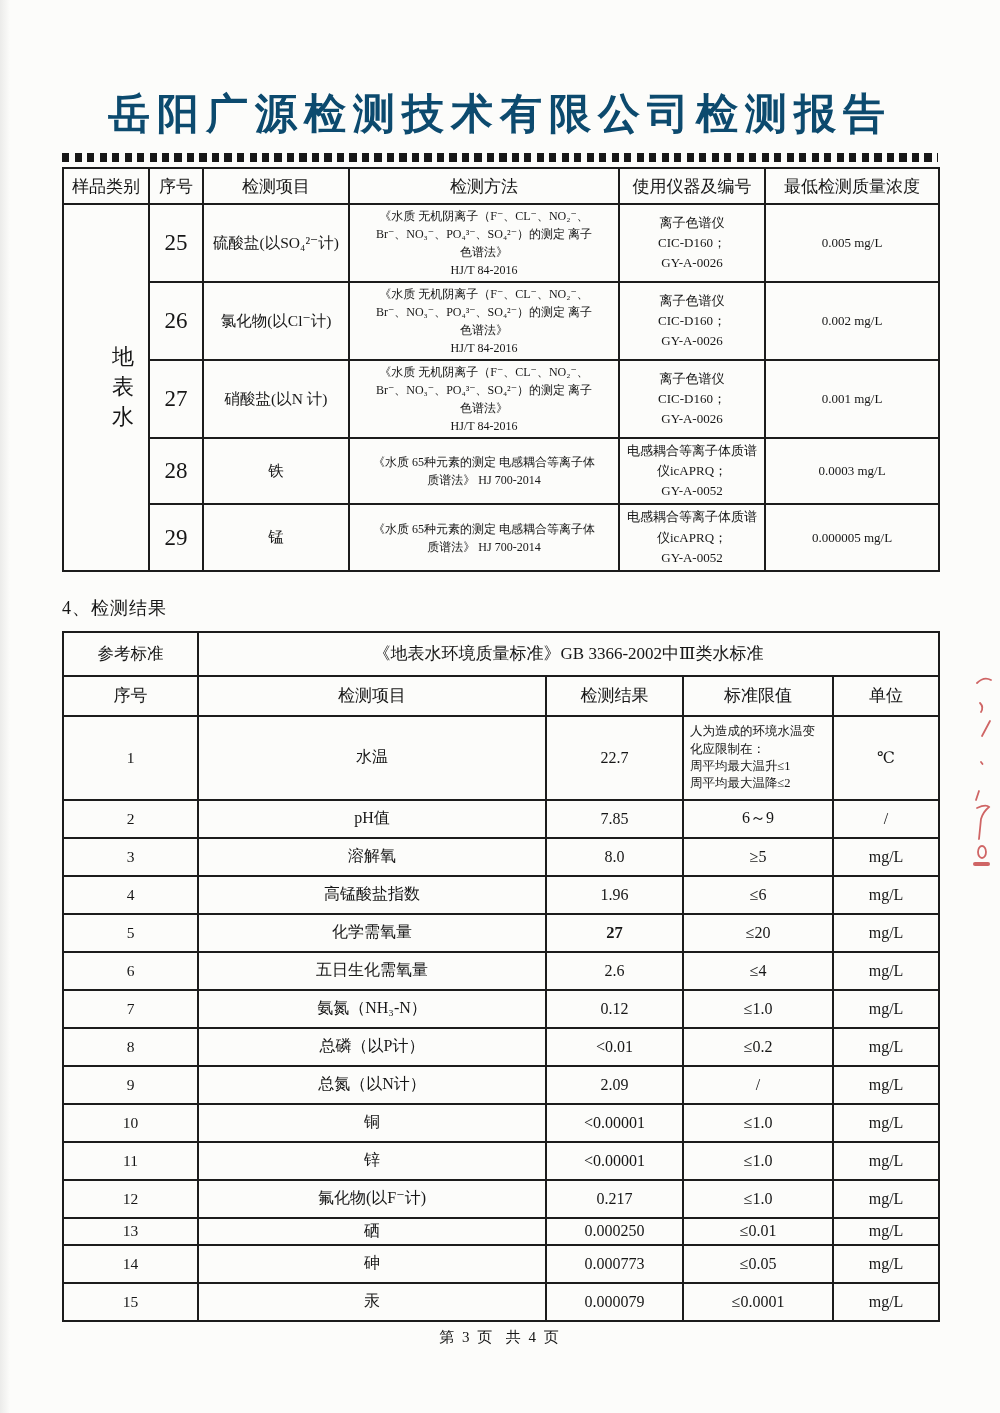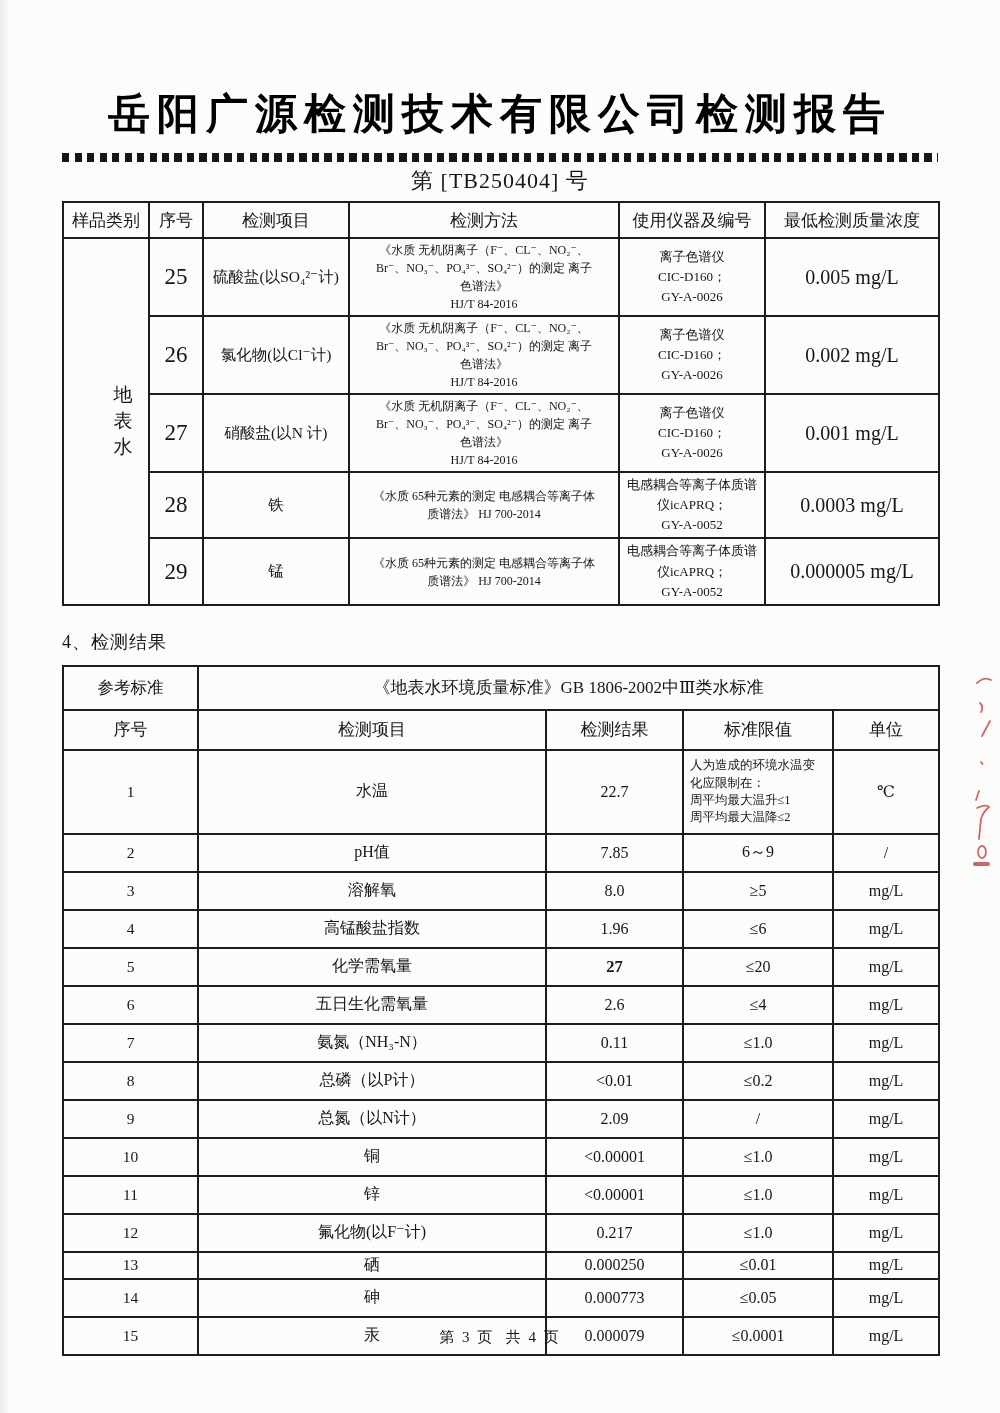--- a/index.html
+++ b/index.html
@@ -20,47 +20,47 @@
   .content{position:absolute;left:62px;top:0;width:876px;}
 
   .report-title{
     margin-top:86px;
     text-align:center;
     font-family:"Liberation Sans","DejaVu Sans",sans-serif;
     font-weight:700;
     font-size:42px;
     letter-spacing:7px;
     white-space:nowrap;
-    color:#000000;
+    color:#0c4a6e;
   }
   .dotted-rule{
     margin-top:11px;
     height:9px;
     background:repeating-linear-gradient(to right,#171717 0 7px,transparent 7px 12.5px);
   }
   .doc-no{
     margin-top:4px;
     text-align:center;
     font-size:22px;
     letter-spacing:1px;
   }
 
   table{border-collapse:collapse;width:876px;table-layout:fixed;margin-top:5px;}
   td,th{
     border:2px solid #1c1c1c;
     text-align:center;vertical-align:middle;
     padding:2px 4px;font-weight:normal;box-sizing:border-box;
   }
   .t1 th{font-size:17px;height:36px;}
-  .t1 .cell-category{font-size:19px;letter-spacing:2px;padding-left:40px;}
+  .t1 .cell-category{font-size:22px;letter-spacing:2px;padding-left:40px;}
   .t1 .cell-no{font-size:23px;}
   .t1 .cell-item{font-size:15.5px;}
   .t1 .cell-method{font-size:12px;line-height:1.5;padding:2px 21px;}
   .t1 .cell-instr{font-size:13px;line-height:1.55;}
-  .t1 .cell-min{font-size:20px;}
+  .t1 .cell-min{font-size:13px;}
 
   .section-title{margin-top:24px;font-size:18px;letter-spacing:1px;}
 
   .t2{margin-top:11px;}
   .t2 th{font-size:17px;}
   .t2 td{font-size:16px;}
   .t2 .ref-row th{font-size:16.5px;}
   .t2 .ref-row td{font-size:17px;}
   .t2 .cell-no2{font-size:15.5px;}
   .t2 .result-bold{font-weight:700;font-size:16.5px;}
@@ -75,21 +75,20 @@
   .red-marks{position:absolute;left:950px;top:645px;width:50px;height:240px;pointer-events:none;}
 </style>
 </head>
 <body>
 
 <div class="page">
   <div class="content">
 
     <div class="report-title">岳阳广源检测技术有限公司检测报告</div>
     <div class="dotted-rule"></div>
-    <div class="doc-no">第 [TB250404] 号</div>
 
     <table class="t1">
       <colgroup>
         <col style="width:86px">
           <col style="width:54px">
           <col style="width:146px">
         <col style="width:270px">
           <col style="width:146px">
           <col style="width:174px">
       </colgroup>
@@ -180,21 +179,21 @@
       <colgroup>
         <col style="width:135px">
           <col style="width:348px">
           <col style="width:137px">
         <col style="width:150px">
           <col style="width:106px">
       </colgroup>
       <thead>
         <tr class="ref-row" style="height:44px">
           <th>参考标准</th>
-          <td colspan="4">《地表水环境质量标准》GB 1806-2002中Ⅲ类水标准</td>
+          <td colspan="4">《地表水环境质量标准》GB 3366-2002中Ⅲ类水标准</td>
         </tr>
         <tr id="t2-head-row" style="height:40px">
             <th>序号</th>
             <th>检测项目</th>
             <th>检测结果</th>
             <th>标准限值</th>
             <th>单位</th>
           </tr>
       </thead>
       <tbody id="t2-body">
@@ -242,21 +241,21 @@
           <tr style="height: 38px;">
             <td class="cell-no2">6</td>
             <td class="cell-item2">五日生化需氧量</td>
             <td>2.6</td>
             <td>≤4</td>
             <td>mg/L</td>
           </tr>
           <tr style="height: 38px;">
             <td class="cell-no2">7</td>
             <td class="cell-item2">氨氮（NH₃-N）</td>
-            <td>0.11</td>
+            <td>0.12</td>
             <td>≤1.0</td>
             <td>mg/L</td>
           </tr>
           <tr style="height: 38px;">
             <td class="cell-no2">8</td>
             <td class="cell-item2">总磷（以P计）</td>
             <td>&lt;0.01</td>
             <td>≤0.2</td>
             <td>mg/L</td>
           </tr>

